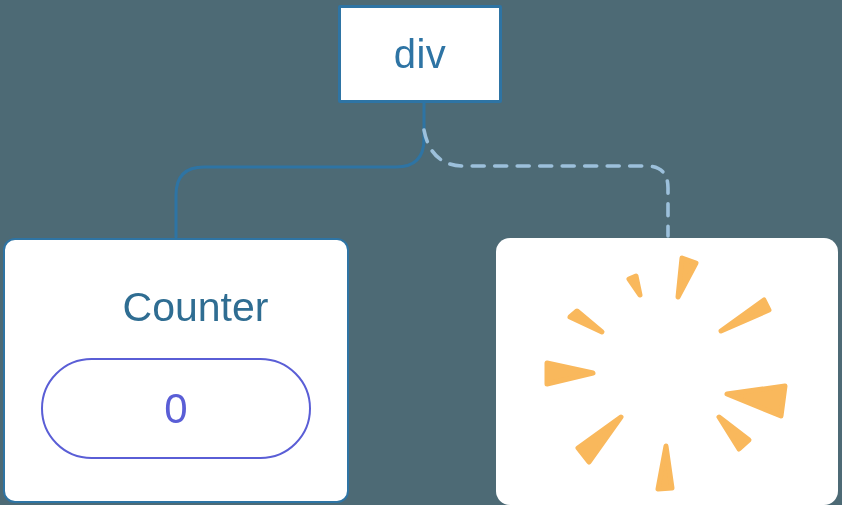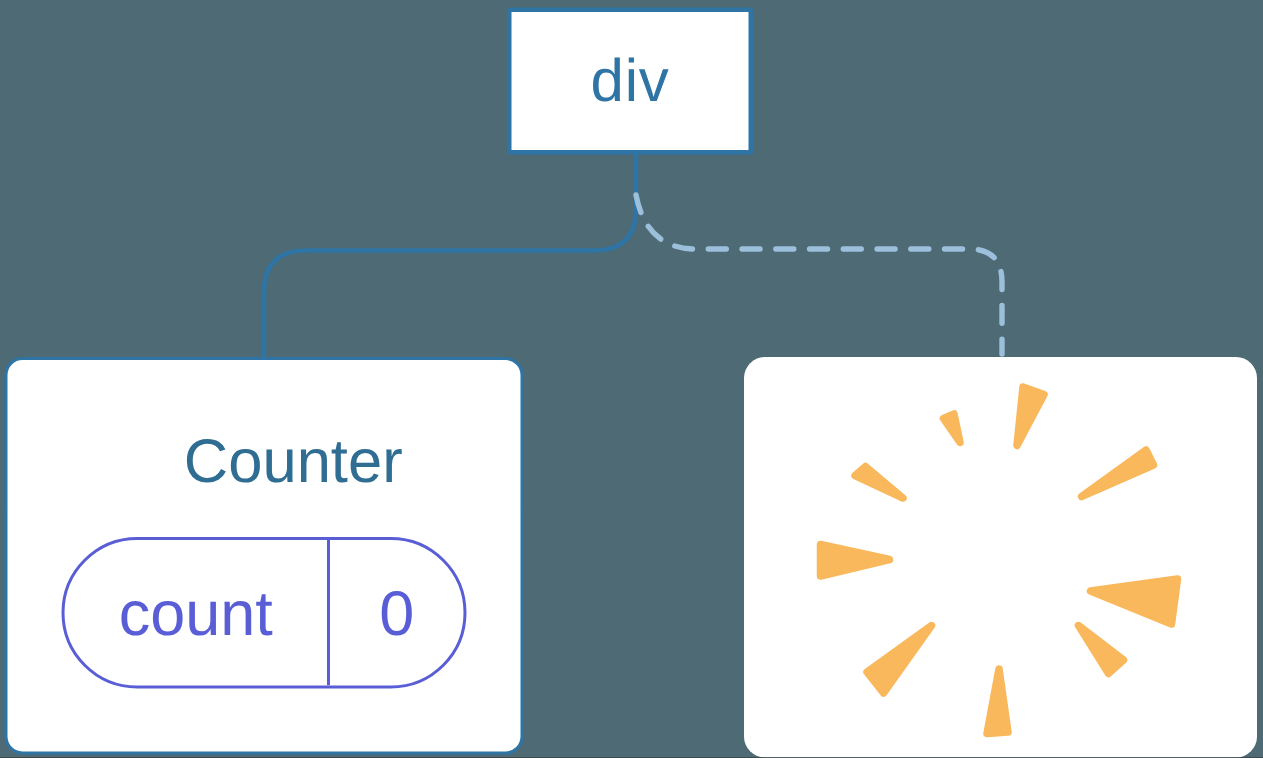--- a/index.html
+++ b/index.html
@@ -111,21 +111,20 @@
     <path class="edge-dashed" d="M424 130 Q431 166 464 166 L646 166 Q668 166 668 188 L668 236"></path>
   </svg>
 
   <div class="node node-root">
     <span class="node-root-label">div</span>
   </div>
 
   <div class="node node-counter">
     <div class="counter-title">Counter</div>
     <div class="state-pill">
-      <div class="state-key">count</div>
       <div class="state-value">0</div>
     </div>
   </div>
 
   <div class="node node-removed">
     <svg class="poof" width="342" height="267" viewBox="0 0 342 267" aria-hidden="true">
       <polygon class="ray" points="133,41 140,38 144,57"></polygon>
       <polygon class="ray" points="182,59 186,20 200,25"></polygon>
       <polygon class="ray" points="225,93 268,62 273,72"></polygon>
       <polygon class="ray" points="106,94 74,79 81,73"></polygon>

